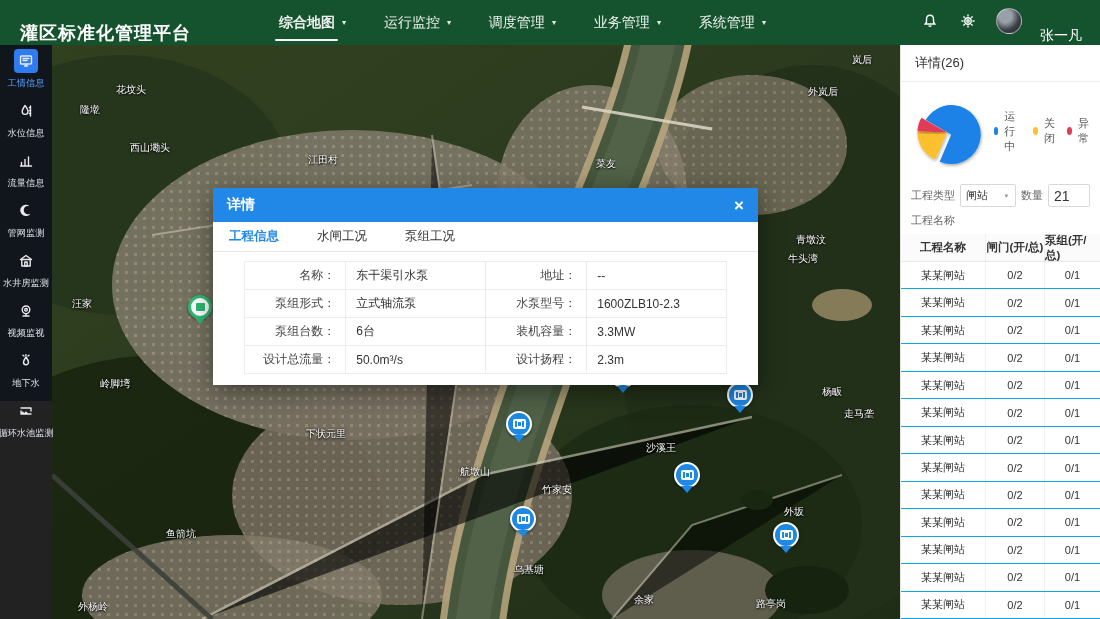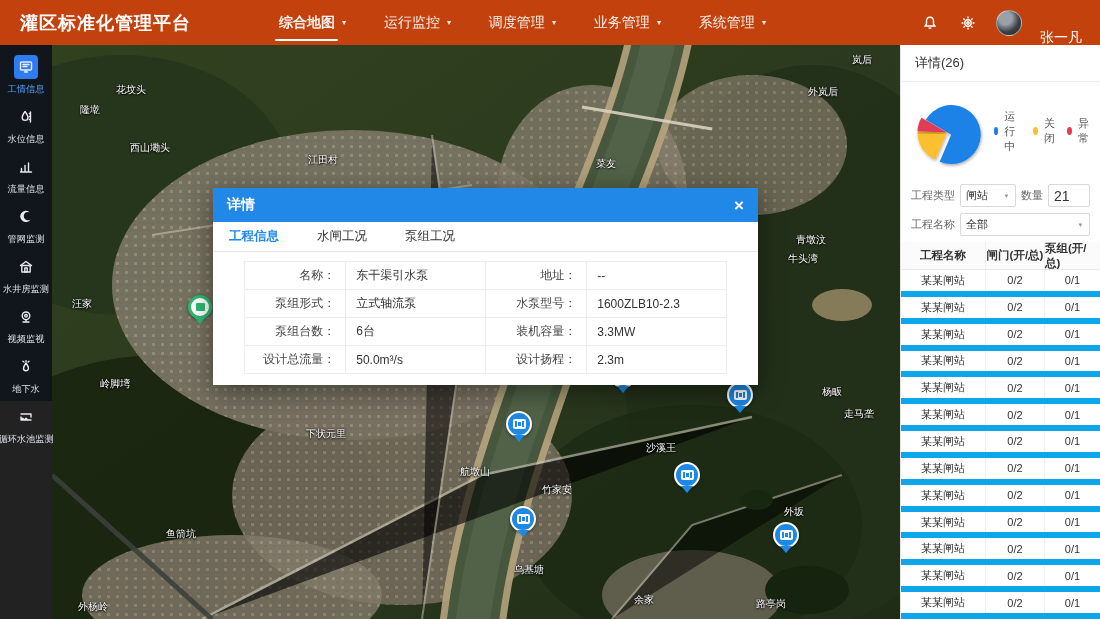--- a/index.html
+++ b/index.html
@@ -1,21 +1,21 @@
 <!DOCTYPE html>
 <html><head>
 <meta charset="utf-8">
 <style>
   * { margin:0; padding:0; box-sizing:border-box; }
   html,body { width:1100px; height:619px; overflow:hidden;
     font-family:"Liberation Sans","DejaVu Sans",sans-serif; background:#222; }
 
   
   .topbar { position:absolute; left:0; top:0; width:1100px; height:45px;
-    background:#c2410c; display:flex; align-items:center; z-index:50; color:#fff; }
+    background:#14532d; display:flex; align-items:flex-end; z-index:50; color:#fff; }
   .topbar .title { font-size:18px; font-weight:bold; margin-left:20px; letter-spacing:1px; }
   .nav { display:flex; gap:36px; margin-left:88px; }
   .nav-item { display:flex; align-items:center; gap:5px; font-size:14px;
     color:rgba(255,255,255,.92); cursor:pointer; position:relative; height:45px; }
   .nav-item .caret { font-size:8px; transform:scale(.9); opacity:.95; }
   .nav-item.active { font-weight:bold; }
   .nav-item.active::after { content:""; position:absolute; left:-4px; right:10px;
     bottom:4px; height:2px; background:#fff; border-radius:1px; }
   .top-right { margin-left:auto; display:flex; align-items:center; gap:18px; margin-right:18px; }
   .icon-btn { width:20px; height:20px; display:flex; align-items:center; justify-content:center; cursor:pointer; }
@@ -42,21 +42,21 @@
   .marker.well .tail { border-top-color:#2eb872; }
   .gate-glyph { width:13px; height:10px; background:#fff; border-radius:2px;
     display:flex; align-items:center; justify-content:center; gap:1px; }
   .gate-glyph i { display:block; width:2px; height:6px; background:#1e88e5; }
   .gate-glyph b { display:block; width:3px; height:4px; background:#1e88e5; }
   .well-glyph { width:9px; height:8px; background:#2eb872; border-radius:1px; }
 
   
   .sidebar { position:absolute; left:0; top:45px; width:52px; height:356px;
     background:rgba(16,20,28,.9); z-index:20; display:flex; flex-direction:column;
-    align-items:center; padding-top:10px; gap:9px; }
+    align-items:center; padding-top:4px; gap:9px; }
   .side-item { display:flex; flex-direction:column; align-items:center; gap:3px;
     cursor:pointer; width:52px; }
   .side-item .ic { width:24px; height:24px; border-radius:4px; display:flex;
     align-items:center; justify-content:center; color:#e8eaee; }
   .side-item .lbl { font-size:10px; color:#dfe3e9; transform:scale(.92); white-space:nowrap; }
   .side-item.active .ic { background:#2f7bf0; }
   .side-item.active .lbl { color:#57a4ff; }
   .side-item svg { stroke:currentColor; fill:none; stroke-width:1.4; stroke-linecap:round; stroke-linejoin:round; }
 
   
@@ -89,21 +89,21 @@
   .f-row { display:flex; align-items:center; gap:5px; }
   .f-label { font-size:11px; color:#666; white-space:nowrap; }
   .f-select { border:1px solid #d9d9d9; border-radius:2px; height:23px; background:#fff;
     display:flex; align-items:center; font-size:11px; color:#333; padding:0 5px; cursor:pointer; }
   .f-select .sel-caret { margin-left:auto; font-size:7px; color:#999; transform:scale(.9); }
   .f-input { border:1px solid #d9d9d9; border-radius:2px; height:23px; width:42px;
     font-size:14px; color:#333; padding:0 5px; font-family:inherit; }
   .sel-type { width:78px; }
   .sel-name { flex:1; }
   .ptable { flex:1; overflow:hidden; display:flex; flex-direction:column; margin-top:2px; }
-  .prow { display:flex; height:28px; border-bottom:6px solid #0ea5e9; align-items:stretch; }
+  .prow { display:flex; height:28px; border-bottom:1px solid #0ea5e9; align-items:stretch; }
   .pcell { display:flex; align-items:center; justify-content:center; font-size:11px; color:#333; }
   .pcell:nth-child(1) { flex:1.45; }
   .pcell:nth-child(2) { flex:1; border-left:1px solid #f0f0f0; }
   .pcell:nth-child(3) { flex:0.95; border-left:1px solid #f0f0f0; }
   .prow.head { background:#fbfbfb; border-bottom:1px solid #e8e8e8; }
   .prow.head .pcell { font-weight:bold; color:#333; font-size:11.5px; }
 </style>
 </head>
 <body>
 
@@ -460,24 +460,20 @@
       <span class="f-label">工程类型</span>
       <div class="f-select sel-type">
         <span>闸站</span>
         <span class="sel-caret">▼</span>
       </div>
       <span class="f-label">数量</span>
       <input class="f-input" value="21" style="">
     </div>
     <div class="f-row">
       <span class="f-label">工程名称</span>
-      <div class="f-select sel-name">
-        <span>全部</span>
-        <span class="sel-caret">▼</span>
-      </div>
     </div>
   </div>
   <div class="ptable" id="ptable">
       <div class="prow head">
         <div class="pcell">工程名称</div>
         <div class="pcell">闸门(开/总)</div>
         <div class="pcell">泵组(开/总)</div>
       </div>
       <div class="prow">
         <div class="pcell">某某闸站</div>

